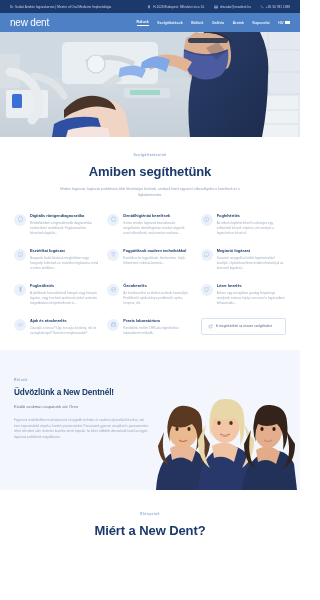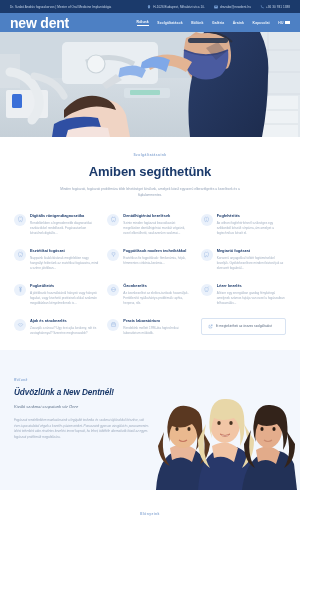--- a/index.html
+++ b/index.html
@@ -35,22 +35,22 @@
   .nav {
     height: 19px;
     background: #4d80c4;
     display: flex;
     align-items: center;
     justify-content: space-between;
     padding: 0 10px;
   }
   .logo {
     color: #ffffff;
-    font-size: 14px;
-    font-weight: bold;
+    font-size: 10px;
+    font-weight: normal;
     letter-spacing: -0.2px;
   }
   .navlinks { display: flex; align-items: center; gap: 8.5px; }
   .navlink {
     color: #edf3fb;
     font-size: 3.4px;
     font-weight: bold;
     letter-spacing: .12px;
     white-space: nowrap;
   }
@@ -137,21 +137,20 @@
   .cta-label { color: #5a6b82; font-size: 3.2px; line-height: 1.3; text-align: left; }
 
   
   .welcome {
     background: #f3f7fd;
     padding: 26px 14px 0;
     position: relative;
     height: 140px;
     display: flex;
     overflow: hidden;
-    font-style: italic;
   }
   .welcome-text { width: 50%; padding-top: 2px; }
   .welcome .eyebrow { text-align: left; margin-bottom: 6px; }
   .welcome-title {
     color: #1b3a6b;
     font-size: 8.2px;
     font-weight: bold;
     margin-bottom: 7px;
     letter-spacing: -.1px;
   }
@@ -501,15 +500,16 @@
               <ellipse cx="124" cy="57" rx="1.6" ry="1.9"></ellipse>
             </g>
           <path d="M114 68q4 3 8 0" stroke="#b2675180" stroke-width="1.2" fill="none"></path>
         </g>
       </svg>
     </div>
   </div>
 
   <div class="why">
     <div class="eyebrow">Előnyeink</div>
+    <div class="sec-title">Miért a New Dent?</div>
   </div>
 
 </div>
 
 </body></html>

